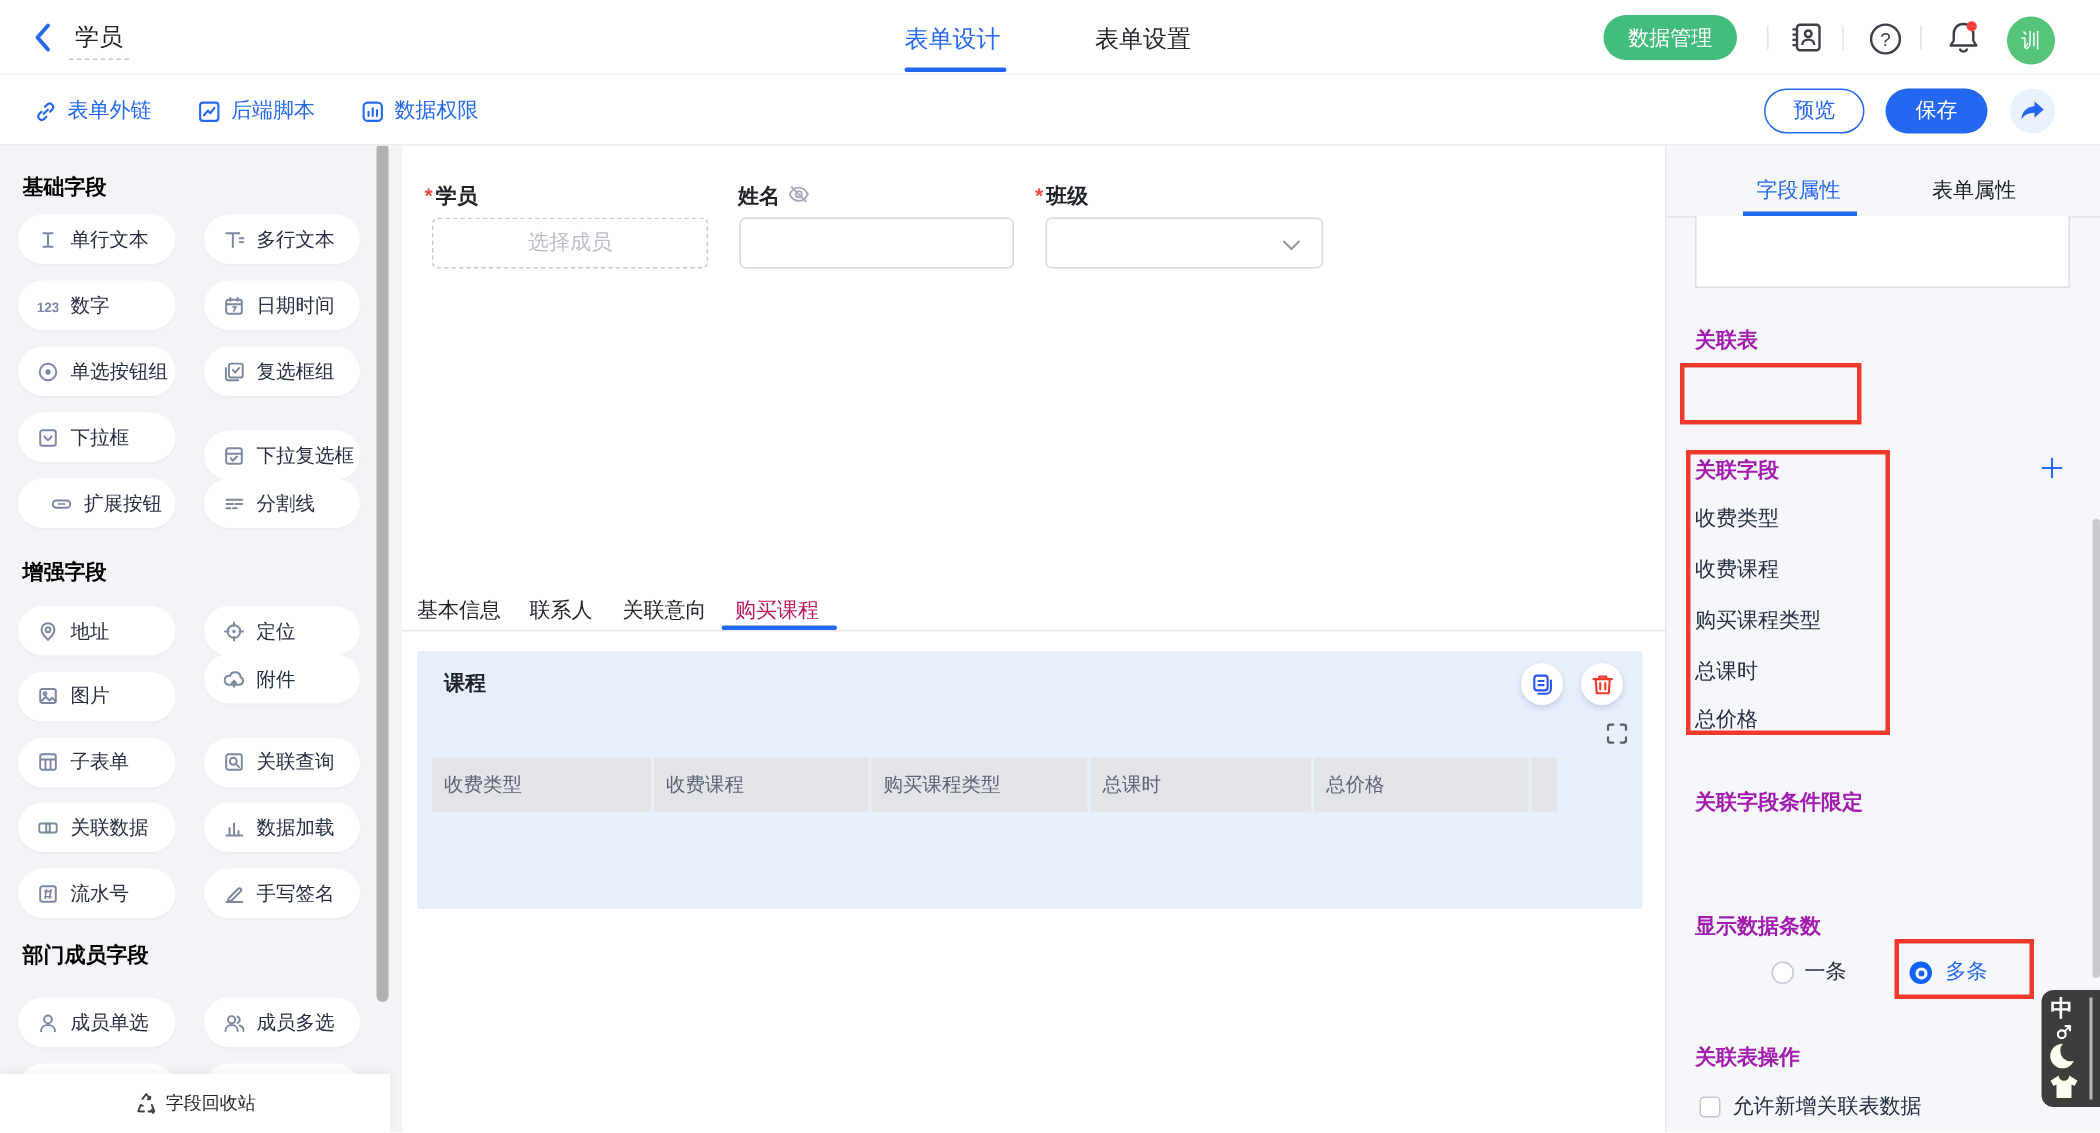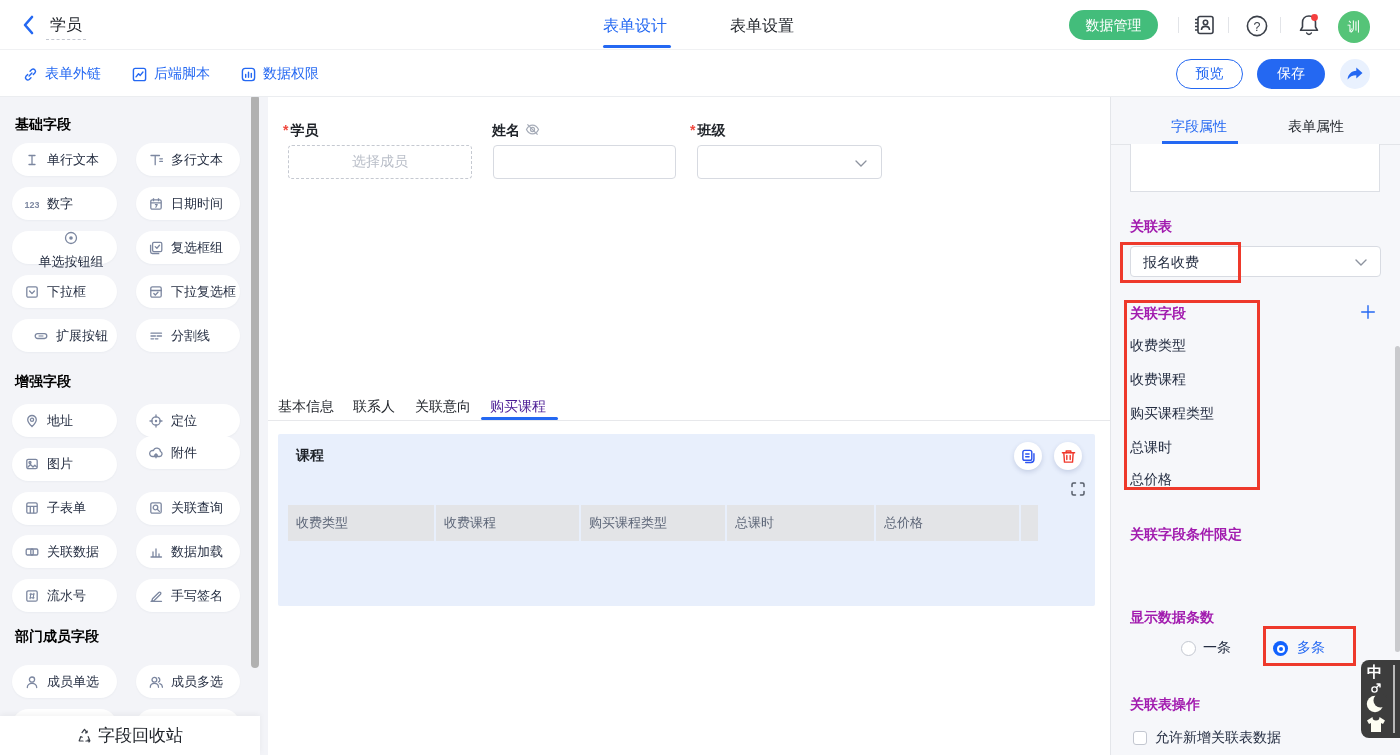--- a/index.html
+++ b/index.html
@@ -41,21 +41,21 @@
   #leftbar { position:absolute; left:0; top:97px; width:268px; height:658px; background:#f3f4f8; overflow:hidden; }
   .sechead { position:absolute; left:15px; font-size:14px; font-weight:bold; color:#000000; }
   .fpill { position:absolute; width:105px; height:33px; background:#fff; border-radius:17px;
     display:flex; align-items:center; padding-left:13px; gap:8px; font-size:13px; color:#252e42;
     box-shadow:0 1px 2px rgba(30,40,70,.04); white-space:nowrap; }
   .fpill svg { flex:none; }
   .c2 { left:136px; width:104px; }
   .c1 { left:12px; }
   #lscroll { position:absolute; left:251px; top:-2px; width:8px; height:573px; background:#b1b1b1; border-radius:4px; }
   #recycle { position:absolute; left:0; top:619px; width:260px; height:39px; background:#fff;
-    display:flex; align-items:center; justify-content:center; gap:6px; font-size:17px; color:#1f2329;
+    display:flex; align-items:center; justify-content:center; gap:6px; font-size:12px; color:#1f2329;
     box-shadow:0 -2px 6px rgba(0,0,0,.05); }
 
   
   #canvas { position:absolute; left:268px; top:86px; width:842px; height:658px; background:#fff; }
   .flabel { position:absolute; font-size:14px; font-weight:bold; color:#1f2329; }
   .star { color:#f0483e; margin-right:2px; }
   .fbox { position:absolute; top:59px; height:34px; background:#fff; border-radius:4px; }
   #selmember { left:20px; width:184px; border:1px dashed #c5c9d1; color:#b9bec8; font-size:14px;
     display:flex; align-items:center; justify-content:center; }
   #inp-name { left:225px; width:183px; border:1px solid #d7dae1; }
@@ -203,21 +203,21 @@
       <span>数字</span>
     </div>
     <div class="fpill c2" style="top: 90px;">
       <svg width="14" height="14" viewBox="0 0 14 14" fill="none" stroke="#7c87a0" stroke-width="1.3">
         <rect x="1.8" y="2.8" width="10.4" height="9.4" rx="1.5"></rect>
         <path d="M4.5 1.2 v3 M9.5 1.2 v3 M1.8 5.8 h10.4"></path>
         <path d="M5.9 7.6 h2.4 L6.6 10.8" stroke-width="1.1" stroke-linejoin="round"></path>
       </svg>
       <span>日期时间</span>
     </div>
-    <div class="fpill c1" style="top: 134px; flex-direction: column;">
+    <div class="fpill c1" style="top: 134px;">
       <svg width="14" height="14" viewBox="0 0 14 14" fill="none" stroke="#7c87a0" stroke-width="1.3">
         <circle cx="7" cy="7" r="5.5"></circle>
         <circle cx="7" cy="7" r="1.8" fill="#7c87a0" stroke="none"></circle>
       </svg>
       <span>单选按钮组</span>
     </div>
     <div class="fpill c2" style="top: 134px;">
       <svg width="14" height="14" viewBox="0 0 14 14" fill="none" stroke="#7c87a0" stroke-width="1.3">
         <rect x="3.6" y="1.4" width="9.2" height="9.2" rx="1.3"></rect>
         <path d="M1.6 3.8 v7 a1.7 1.7 0 0 0 1.7 1.7 h7"></path>
@@ -225,21 +225,21 @@
       </svg>
       <span>复选框组</span>
     </div>
     <div class="fpill c1" style="top: 178px;">
       <svg width="14" height="14" viewBox="0 0 14 14" fill="none" stroke="#7c87a0" stroke-width="1.3">
         <rect x="1.8" y="1.8" width="10.4" height="10.4" rx="1.5"></rect>
         <path d="M4.6 6 L7 8.6 L9.4 6" stroke-linecap="round" stroke-linejoin="round"></path>
       </svg>
       <span>下拉框</span>
     </div>
-    <div class="fpill c2" style="top: 178px;">
+    <div class="fpill c2" style="top: 190px;">
       <svg width="14" height="14" viewBox="0 0 14 14" fill="none" stroke="#7c87a0" stroke-width="1.3">
         <rect x="1.8" y="1.8" width="10.4" height="10.4" rx="1.5"></rect>
         <path d="M1.8 5.5 h10.4 M4.8 8.5 L6.3 10 L9 7.3" stroke-linecap="round"></path>
       </svg>
       <span>下拉复选框</span>
     </div>
     <div class="fpill c1" style="top: 222px; justify-content: center;">
       <svg width="14" height="14" viewBox="0 0 14 14" fill="none" stroke="#7c87a0" stroke-width="1.3">
         <rect x="1.2" y="4.6" width="11.6" height="4.9" rx="2.4"></rect>
         <path d="M4.6 7 h4.8" stroke-width="1.1"></path>
@@ -381,21 +381,21 @@
   <div class="fbox" id="inp-name"></div>
   <div class="fbox" id="sel-class">
     <svg class="abs" style="right:14px;top:14px" width="12" height="7" viewBox="0 0 12 7" fill="none" stroke="#8d939f" stroke-width="1.3" stroke-linecap="round">
         <path d="M1 1 L6 6 L11 1"></path>
       </svg>
   </div>
 
   <div class="tabitem" style="left:10px">基本信息</div>
   <div class="tabitem" style="left:85px">联系人</div>
   <div class="tabitem" style="left:147px">关联意向</div>
-  <div class="tabitem" style="left:222px;color:#4c1d95">购买课程</div>
+  <div class="tabitem" style="left:222px;color:#be185d">购买课程</div>
   <div id="cantabline"></div>
   <div id="cantabu"></div>
 
   <div id="bluepanel">
     <div id="bp-title">课程</div>
     <div class="roundbtn" id="bp-copy">
       <svg width="15" height="15" viewBox="0 0 16 16" fill="none" stroke="#2b53f0" stroke-width="1.5" stroke-linejoin="round">
         <rect x="2" y="1.5" width="9.5" height="10.5" rx="2"></rect>
         <path d="M13.8 5 v6 a3.4 3.4 0 0 1-3.4 3.4 H5" stroke-linecap="round"></path>
         <path d="M5 5.3 h3.6 M5 8.3 h3.6" stroke-linecap="round"></path>
@@ -423,25 +423,20 @@
   </div>
 </div>
 
 <div id="rightbar">
   <div class="rtab" id="rtab1">字段属性</div>
   <div class="rtab" id="rtab2">表单属性</div>
   <div id="rtabu"></div>
   <div id="rtabline"></div>
   <div id="rtextarea"></div>
   <div class="rlabel" style="top:121px">关联表</div>
-  <div id="rsel">报名收费
-    <svg class="abs" style="right:13px;top:12px" width="12" height="7" viewBox="0 0 12 7" fill="none" stroke="#8d939f" stroke-width="1.4" stroke-linecap="round">
-        <path d="M1 1 L6 6 L11 1"></path>
-      </svg>
-  </div>
   <div class="rlabel" style="top:208px">关联字段</div>
   <svg id="plusicon" width="14" height="14" viewBox="0 0 14 14" stroke="#2468f2" stroke-width="1.4" stroke-linecap="round">
       <path d="M7 0.7 V13.3 M0.7 7 H13.3"></path>
     </svg>
   <div class="ritem" style="top:240px">收费类型</div>
   <div class="ritem" style="top:274px">收费课程</div>
   <div class="ritem" style="top:308px">购买课程类型</div>
   <div class="ritem" style="top:342px">总课时</div>
   <div class="ritem" style="top:374px">总价格</div>
   <div class="redbox" id="red1"></div>

